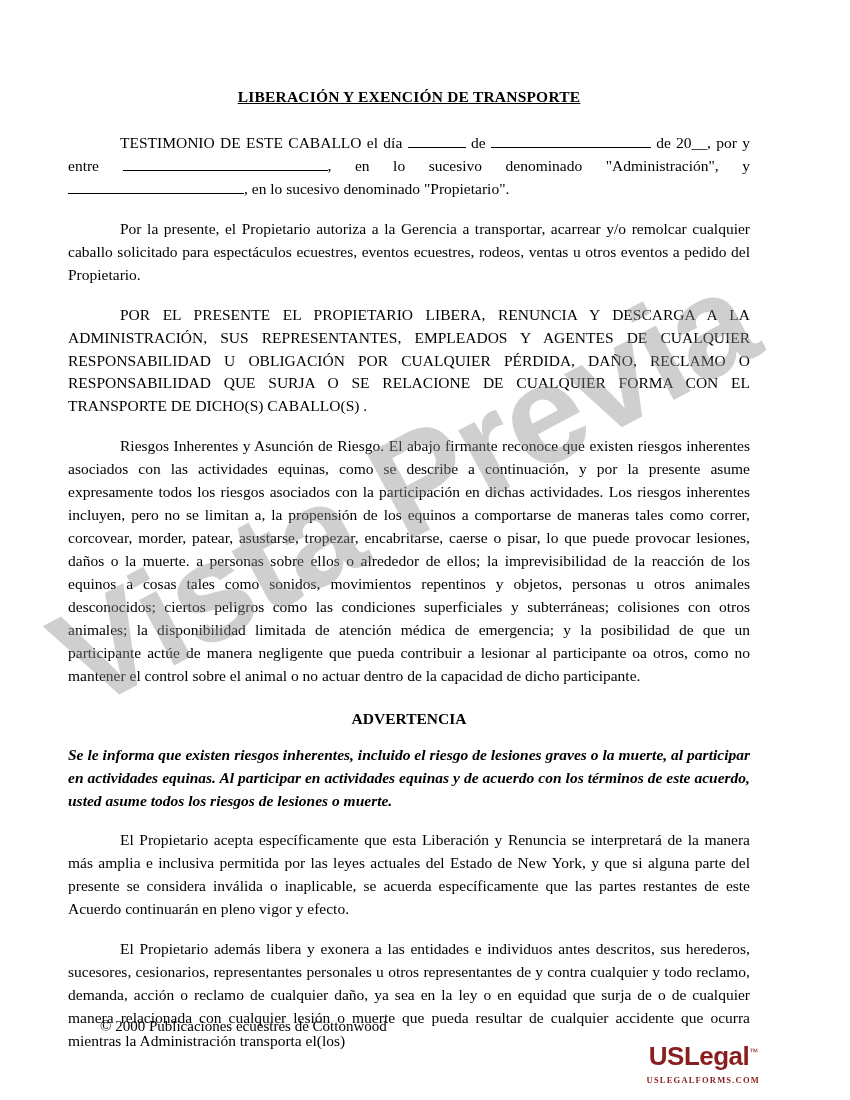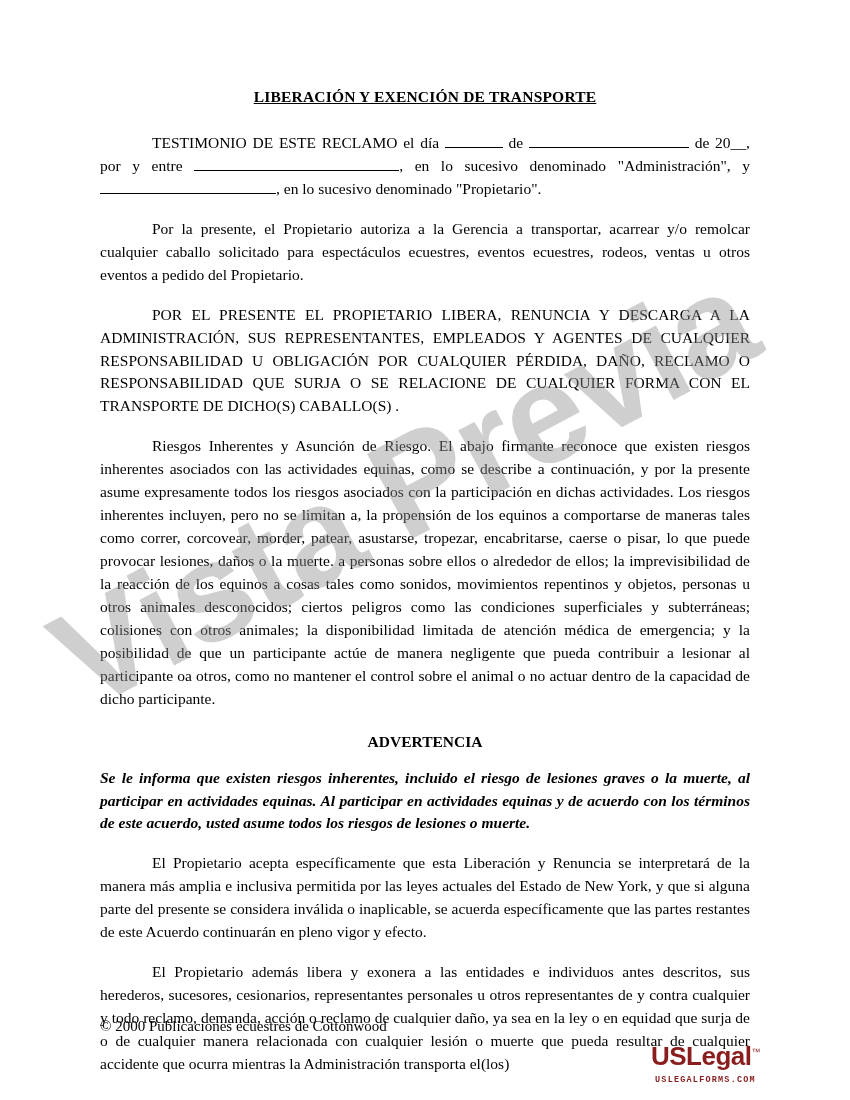--- a/index.html
+++ b/index.html
@@ -15,21 +15,21 @@
     overflow: hidden;
     position: relative;
   }
   .page {
     position: absolute;
     left: 0;
     top: 0;
     width: 850px;
     height: 1100px;
     box-sizing: border-box;
-    padding: 88px 100px 0 100px;
+    padding: 88px 100px 0 68px;
   }
   .watermark {
     position: absolute;
     left: 20px;
     top: 230px;
     width: 760px;
     height: 640px;
     pointer-events: none;
     z-index: 5;
   }
@@ -123,36 +123,36 @@
   }
   .logo-main .legal {
     color: #8a1d1d;
   }
   .logo-tm {
     font-size: 9px;
     vertical-align: super;
     font-weight: normal;
   }
   .logo-sub {
-    font-family: Liberation Mono, monospace;
+    font-family: Liberation Serif, serif;
     font-size: 8.5px;
     color: #8a1d1d;
     letter-spacing: 1.2px;
     margin-top: 3px;
     font-weight: bold;
   }
 </style>
 </head>
 <body>
 
 <div class="page">
 
   <div class="doc-title">LIBERACIÓN Y EXENCIÓN DE TRANSPORTE</div>
 
-  <p class="indent"><span>TESTIMONIO DE ESTE RECLAMO el día </span><span class="blank b-sm"></span><span> de </span><span class="blank b-md"></span><span> de 20__, por y entre </span><span class="blank b-lg"></span><span>, en lo sucesivo denominado "Administración", y </span><span class="blank b-xl"></span><span>, en lo sucesivo denominado "Propietario".</span></p>
+  <p class="indent"><span>TESTIMONIO DE ESTE CABALLO el día </span><span class="blank b-sm"></span><span> de </span><span class="blank b-md"></span><span> de 20__, por y entre </span><span class="blank b-lg"></span><span>, en lo sucesivo denominado "Administración", y </span><span class="blank b-xl"></span><span>, en lo sucesivo denominado "Propietario".</span></p>
 
   <p class="indent">Por la presente, el Propietario autoriza a la Gerencia a transportar, acarrear y/o remolcar cualquier caballo solicitado para espectáculos ecuestres, eventos ecuestres, rodeos, ventas u otros eventos a pedido del Propietario.</p>
 
   <p class="caps">POR EL PRESENTE EL PROPIETARIO LIBERA, RENUNCIA Y DESCARGA A LA ADMINISTRACIÓN, SUS REPRESENTANTES, EMPLEADOS Y AGENTES DE CUALQUIER RESPONSABILIDAD U OBLIGACIÓN POR CUALQUIER PÉRDIDA, DAÑO, RECLAMO O RESPONSABILIDAD QUE SURJA O SE RELACIONE DE CUALQUIER FORMA CON EL TRANSPORTE DE DICHO(S) CABALLO(S) .</p>
 
   <p class="indent">Riesgos Inherentes y Asunción de Riesgo. El abajo firmante reconoce que existen riesgos inherentes asociados con las actividades equinas, como se describe a continuación, y por la presente asume expresamente todos los riesgos asociados con la participación en dichas actividades. Los riesgos inherentes incluyen, pero no se limitan a, la propensión de los equinos a comportarse de maneras tales como correr, corcovear, morder, patear, asustarse, tropezar, encabritarse, caerse o pisar, lo que puede provocar lesiones, daños o la muerte. a personas sobre ellos o alrededor de ellos; la imprevisibilidad de la reacción de los equinos a cosas tales como sonidos, movimientos repentinos y objetos, personas u otros animales desconocidos; ciertos peligros como las condiciones superficiales y subterráneas; colisiones con otros animales; la disponibilidad limitada de atención médica de emergencia; y la posibilidad de que un participante actúe de manera negligente que pueda contribuir a lesionar al participante oa otros, como no mantener el control sobre el animal o no actuar dentro de la capacidad de dicho participante.</p>
 
   <div class="advertencia">ADVERTENCIA</div>
 
   <p class="bold">Se le informa que existen riesgos inherentes, incluido el riesgo de lesiones graves o la muerte, al participar en actividades equinas. Al participar en actividades equinas y de acuerdo con los términos de este acuerdo, usted asume todos los riesgos de lesiones o muerte.</p>

